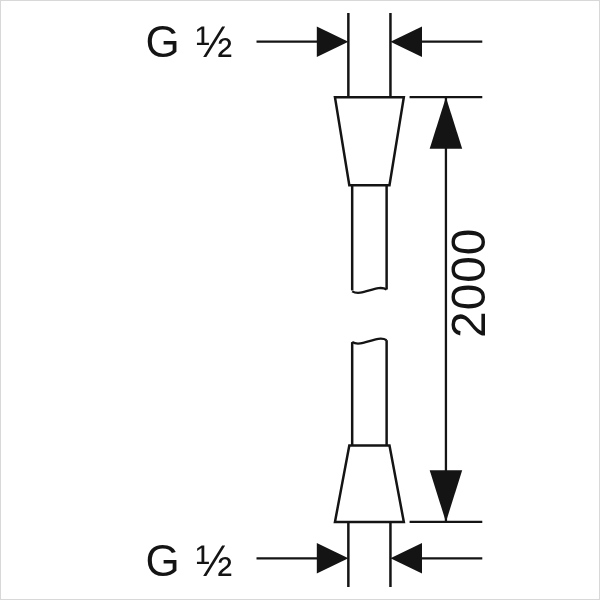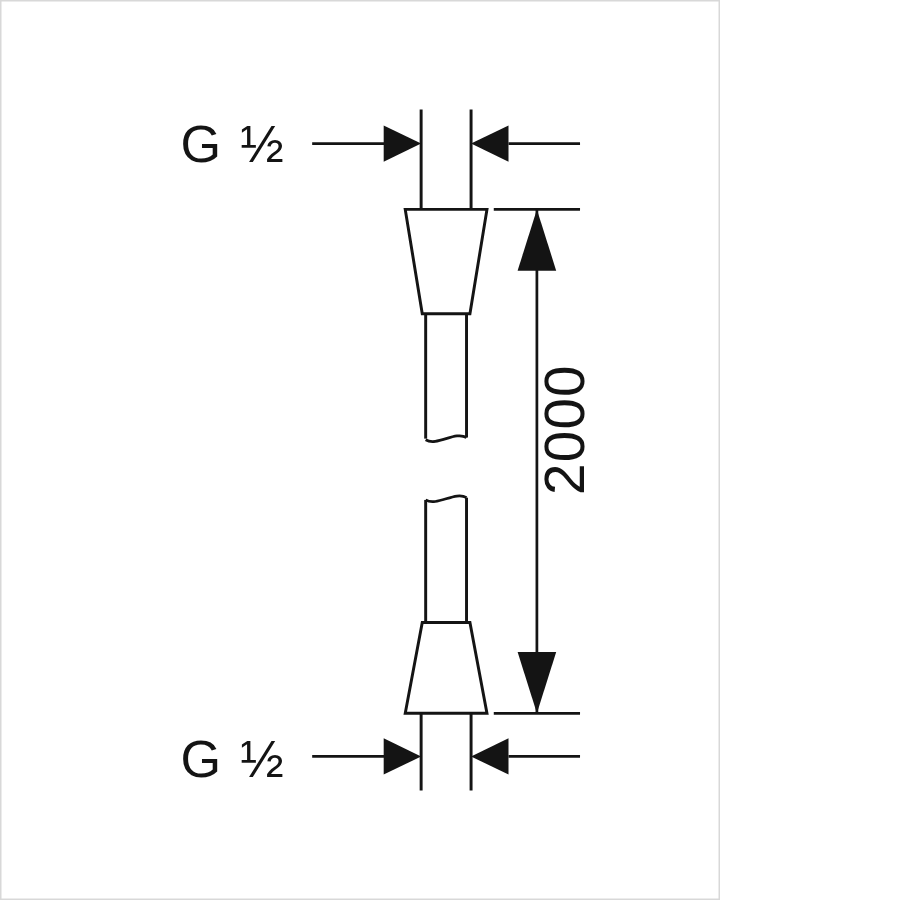--- a/index.html
+++ b/index.html
@@ -3,21 +3,21 @@
 <meta charset="utf-8">
 <style>
   :root{
     --line:#141414;
     --bg:#ffffff;
     --frame:#d8d8d8;
   }
   html,body{margin:0;padding:0;background:#fff;}
   .canvas{
     position:relative;
-    width:480px;height:600px;
+    width:600px;height:600px;
     box-sizing:border-box;
     background:var(--bg);
     border:1px solid var(--frame);
     overflow:hidden;
     padding-left:24px;
   }
   svg{display:block;width:100%;height:100%;}
   .stroke{fill:none;stroke:var(--line);stroke-width:2.6;stroke-linejoin:miter;}
   .thin{fill:none;stroke:var(--line);stroke-width:2.4;}
   .solid{fill:var(--line);stroke:none;}

